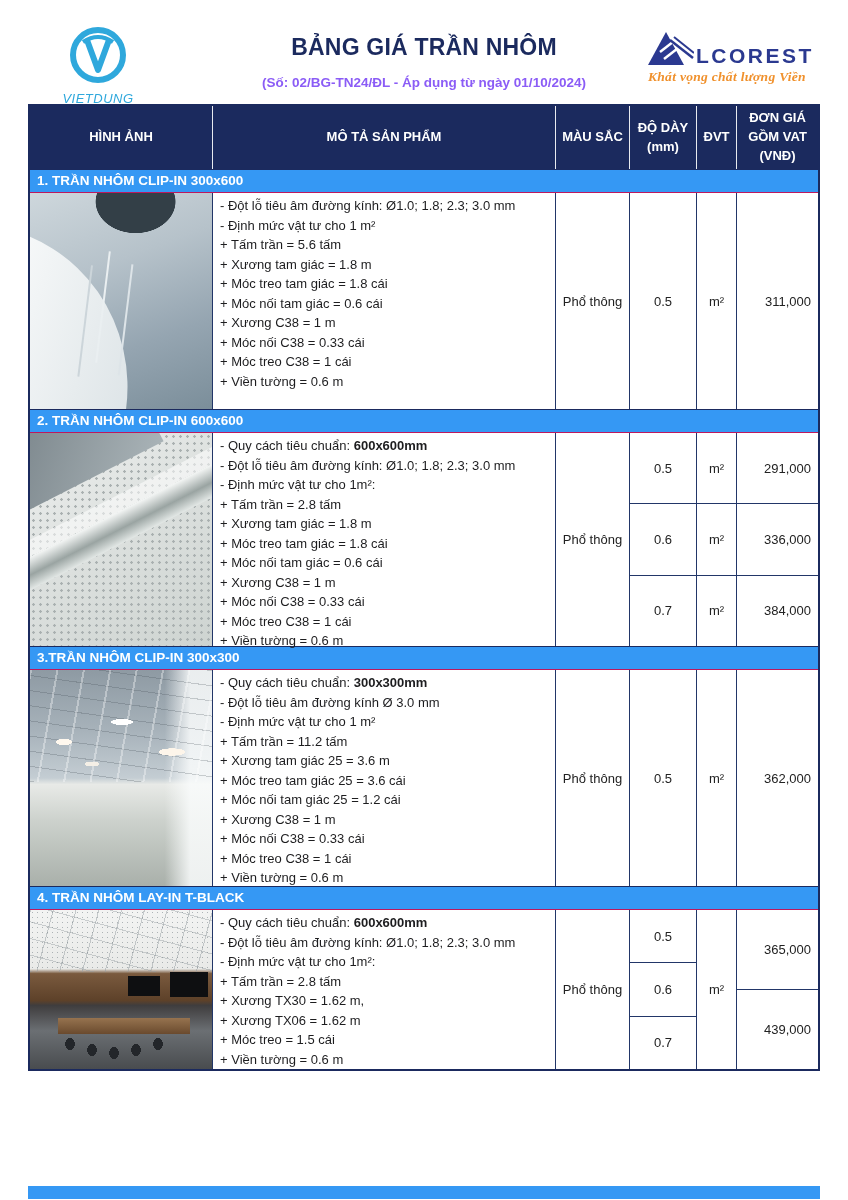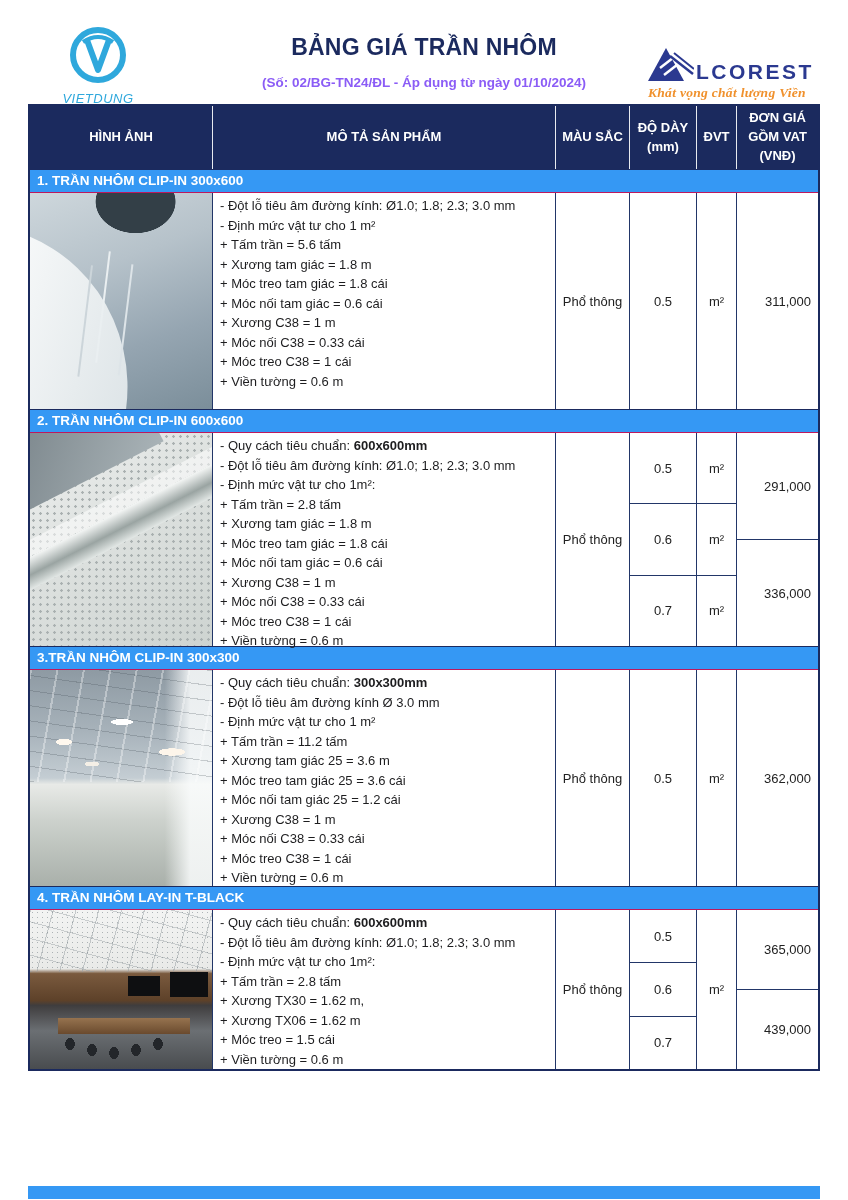--- a/index.html
+++ b/index.html
@@ -9,21 +9,21 @@
 
   
   .doc-header { position:absolute; top:0; left:0; width:848px; height:104px; }
   .header-center { position:absolute; left:0; right:0; top:34px; text-align:center; }
   .doc-title { font-size:23px; font-weight:bold; color:#1b2a5e; letter-spacing:.2px; }
   .doc-subtitle { margin-top:14px; font-size:13.5px; font-weight:bold; color:#8b5cf6; }
 
   .vietdung-logo { position:absolute; left:52px; top:26px; width:92px; text-align:center; }
   .vietdung-logo .vd-text { font-size:13px; font-weight:normal; font-style:italic; color:#2fa8dc; letter-spacing:.5px; margin-top:1px; }
 
-  .alcorest-logo { position:absolute; left:648px; top:48px; width:175px; }
+  .alcorest-logo { position:absolute; left:648px; top:32px; width:175px; }
   .alc-row { display:flex; align-items:flex-end; }
   .alc-word { font-size:21px; font-weight:bold; color:#2b3990; letter-spacing:2.5px; line-height:1; margin-left:2px; }
   .alc-tagline { font-family:"Liberation Serif", serif; font-style:italic; font-weight:bold; color:#f0912d; font-size:13.5px; margin-top:3px; letter-spacing:.3px; }
 
   
   .price-table { position:absolute; left:28px; top:104px; width:792px; border:2px solid #1b2a5e; background:#fff; }
   .thead { display:flex; height:63px; background:#1b2a5e; color:#fff; }
   .th { display:flex; align-items:center; justify-content:center; text-align:center;
         font-size:13px; font-weight:bold; white-space:pre-line; line-height:1.45;
         border-right:1px solid rgba(255,255,255,.9); }
@@ -201,20 +201,21 @@
             <div class="sub-cell">0.7</div>
           </div>
           <div class="cell w-unit num-col">
             <div class="sub-cell">m²</div>
             <div class="sub-cell">m²</div>
             <div class="sub-cell">m²</div>
           </div>
           <div class="cell w-price num-col price-col">
             <div class="sub-cell">291,000</div>
             <div class="sub-cell">336,000</div>
+            <div class="sub-cell">384,000</div>
           </div>
         </div>
         <div class="section-bar">3.TRẦN NHÔM CLIP-IN 300x300</div>
         <div class="section-row" style="height: 216px;">
           <div class="cell w-img photo-cell">
             <div class="photo photo-3"></div>
           </div>
           <div class="cell w-desc desc-cell">
             <div class="desc-line"><span>- Quy cách tiêu chuẩn: </span><b>300x300mm</b></div>
             <div class="desc-line">- Đột lỗ tiêu âm đường kính Ø 3.0 mm</div>

